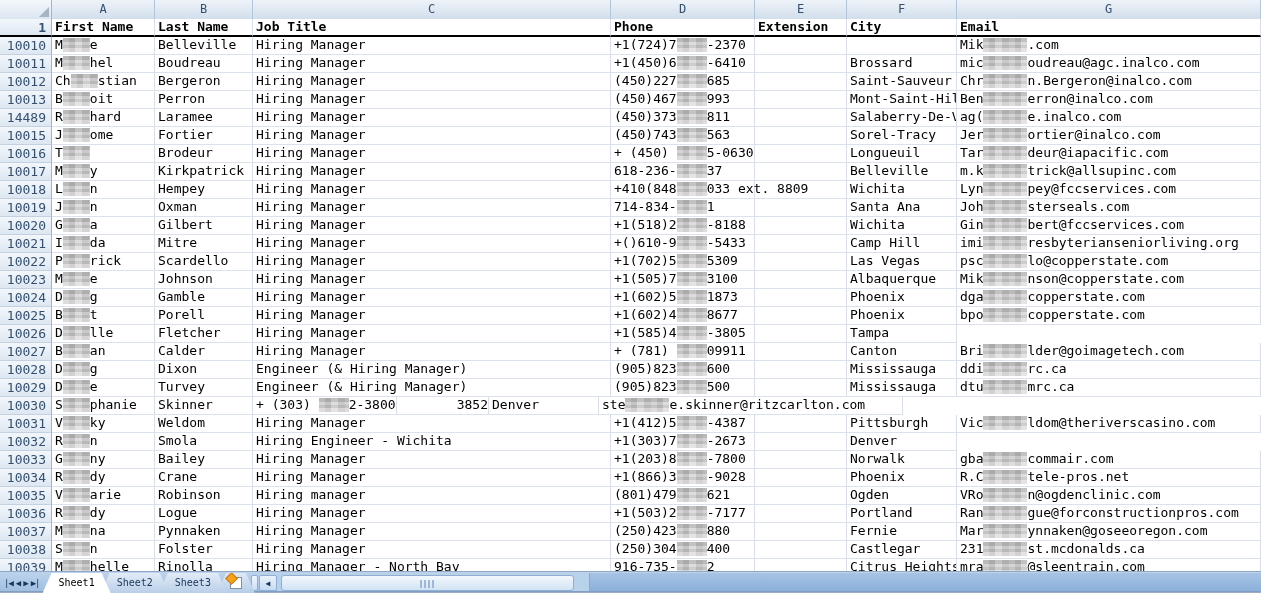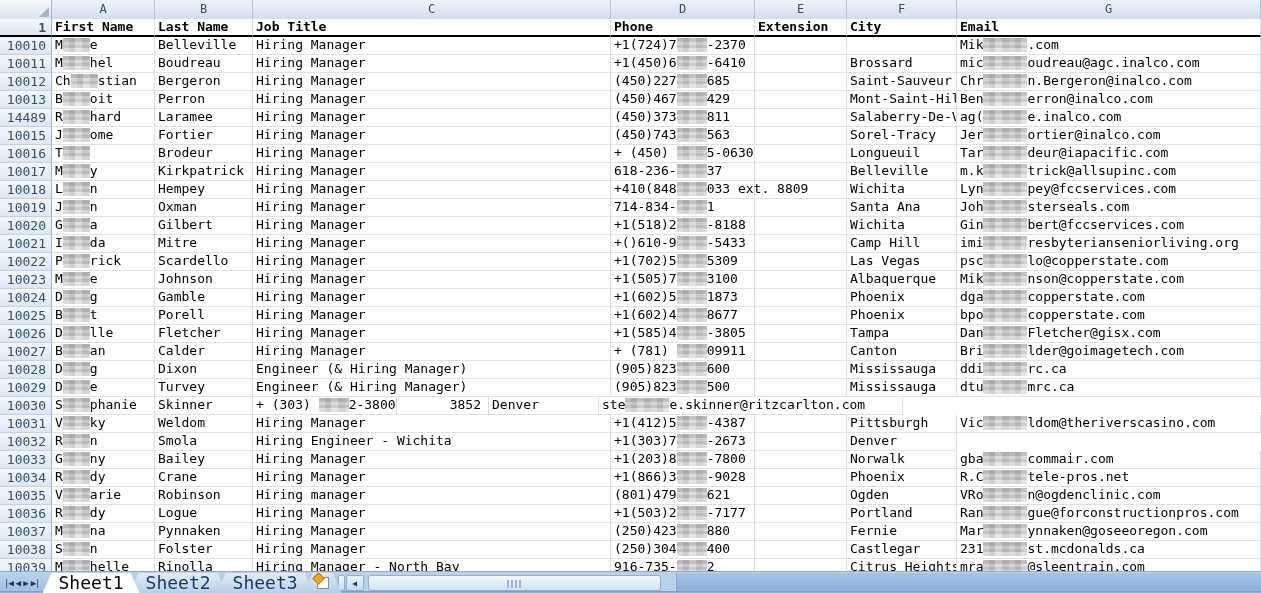--- a/index.html
+++ b/index.html
@@ -14,40 +14,40 @@
     text-align:center;font-size:12px;line-height:18px;color:#35506f;flex:none;}
 
   
   .sheet{height:552px;overflow:hidden;background:#fff;}
   .row{display:flex;height:18px;}
   .cell{height:18px;box-sizing:border-box;border-right:1px solid #d8dfe9;border-bottom:1px solid #dce2eb;
     font-size:13px;line-height:16px;color:#000;padding-left:3px;white-space:pre;overflow:hidden;flex:none;}
   .rh{width:52px;text-align:right;padding:0 5px 0 0;background:linear-gradient(#f3f7fb,#dde7f2);
     border-right:1px solid #9db4cc;border-bottom:1px solid #c3d1e0;color:#35506f;font-size:13px;line-height:17px;}
   .row.head .cell{font-weight:bold;border-bottom:2px solid #000;}
-  .num{text-align:right;padding-right:7px;}
+  .num{text-align:right;padding-right:0;}
   .ovf{overflow:visible;position:relative;z-index:2;}
 
   .w-a{width:103px}.w-b{width:98px}.w-c{width:358px}.w-d{width:144px}.w-e{width:92px}.w-f{width:110px}.w-g{width:304px}
 
   
   .redact{display:inline-block;height:14px;vertical-align:-3px;
     background-image:
       repeating-linear-gradient(0deg, rgba(255,255,255,.30) 0 4px, rgba(0,0,0,.05) 4px 7px, rgba(255,255,255,.12) 7px 10px, rgba(0,0,0,.10) 10px 14px),
       repeating-linear-gradient(90deg,#cfcfcf 0 6px,#bdbdbd 6px 12px,#d8d8d8 12px 19px,#c2c2c2 19px 26px);}
   .r-a{width:27px}.r-d{width:30px}.r-g{width:44px}
 
   
   .tabbar{height:22px;display:flex;align-items:flex-end;background:linear-gradient(#bdd3ec,#9dbde0);
     border-top:1px solid #8fa8c8;box-sizing:border-box;position:relative;}
   .tabbar::after{content:"";position:absolute;left:0;right:0;bottom:0;height:2px;background:linear-gradient(#7697c2,#a9b3c2);}
   .nav{display:flex;align-items:center;height:21px;padding:0 3px 0 4px;gap:3px;flex:none;}
   .navbtn{font-size:9px;color:#17365d;line-height:18px;cursor:default;letter-spacing:-1px;}
   .tabs{display:flex;align-items:flex-end;height:21px;flex:none;}
-  .tab{height:20px;line-height:19px;font-size:18px;color:#17365d;padding:0 16px;margin-right:-10px;
+  .tab{height:20px;line-height:19px;font-size:10px;color:#17365d;padding:0 16px;margin-right:-10px;
     clip-path:polygon(9px 0,calc(100% - 9px) 0,100% 100%,0 100%);
     background:linear-gradient(#e2ebf6,#b9cfe8);position:relative;}
   .tab.active{background:#fff;color:#000;z-index:5;}
   .tab.t2{z-index:4}.tab.t3{z-index:3}
   .tab.insert{width:38px;padding:0;z-index:2;background:linear-gradient(#dfe9f5,#b6cde7);}
   .sheeticon{position:absolute;left:13px;top:4px;width:12px;height:12px;background:#fff;border:1px solid #7d91a8;box-sizing:border-box;}
   .sheeticon::before{content:"";position:absolute;left:-4px;top:-4px;width:7px;height:7px;background:#f6a21d;transform:rotate(45deg);border:1px solid #c77b10;}
   .hsplit{width:7px;height:16px;margin:0 1px 2px 6px;background:linear-gradient(#f0f6fc,#cadef2);border:1px solid #8fb0d4;border-radius:2px;box-sizing:border-box;flex:none;}
   .hs-arrow{width:18px;height:16px;margin-bottom:2px;text-align:center;font-size:8px;line-height:16px;color:#17365d;
     background:linear-gradient(#eaf2fa,#c6dbf0);border:1px solid #8fb0d4;border-radius:2px;box-sizing:border-box;flex:none;}
@@ -117,21 +117,21 @@
           <div class="cell w-d ovf"><span>(450)227</span><span class="redact r-d"></span><span>685</span></div>
           <div class="cell w-e num"></div>
           <div class="cell w-f">Saint-Sauveur</div>
           <div class="cell w-g"><span>Chr</span><span class="redact r-g"></span><span>n.Bergeron@inalco.com</span></div>
         </div>
         <div class="row">
           <div class="cell rh">10013</div>
           <div class="cell w-a"><span>B</span><span class="redact r-a"></span><span>oit</span></div>
           <div class="cell w-b">Perron</div>
           <div class="cell w-c">Hiring Manager</div>
-          <div class="cell w-d ovf"><span>(450)467</span><span class="redact r-d"></span><span>429</span></div>
+          <div class="cell w-d ovf"><span>(450)467</span><span class="redact r-d"></span><span>993</span></div>
           <div class="cell w-e num"></div>
           <div class="cell w-f">Mont-Saint-Hil</div>
           <div class="cell w-g"><span>Ben</span><span class="redact r-g"></span><span>erron@inalco.com</span></div>
         </div>
         <div class="row">
           <div class="cell rh">14489</div>
           <div class="cell w-a"><span>R</span><span class="redact r-a"></span><span>hard</span></div>
           <div class="cell w-b">Laramee</div>
           <div class="cell w-c">Hiring Manager</div>
           <div class="cell w-d ovf"><span>(450)373</span><span class="redact r-d"></span><span>811</span></div>
@@ -250,21 +250,20 @@
           <div class="cell w-g"><span>bpo</span><span class="redact r-g"></span><span>copperstate.com</span></div>
         </div>
         <div class="row">
           <div class="cell rh">10026</div>
           <div class="cell w-a"><span>D</span><span class="redact r-a"></span><span>lle</span></div>
           <div class="cell w-b">Fletcher</div>
           <div class="cell w-c">Hiring Manager</div>
           <div class="cell w-d ovf"><span>+1(585)4</span><span class="redact r-d"></span><span>-3805</span></div>
           <div class="cell w-e num"></div>
           <div class="cell w-f">Tampa</div>
-          <div class="cell w-g"><span>Dan</span><span class="redact r-g"></span><span>Fletcher@gisx.com</span></div>
         </div>
         <div class="row">
           <div class="cell rh">10027</div>
           <div class="cell w-a"><span>B</span><span class="redact r-a"></span><span>an</span></div>
           <div class="cell w-b">Calder</div>
           <div class="cell w-c">Hiring Manager</div>
           <div class="cell w-d ovf"><span>+ (781) </span><span class="redact r-d"></span><span>09911</span></div>
           <div class="cell w-e num"></div>
           <div class="cell w-f">Canton</div>
           <div class="cell w-g"><span>Bri</span><span class="redact r-g"></span><span>lder@goimagetech.com</span></div>

